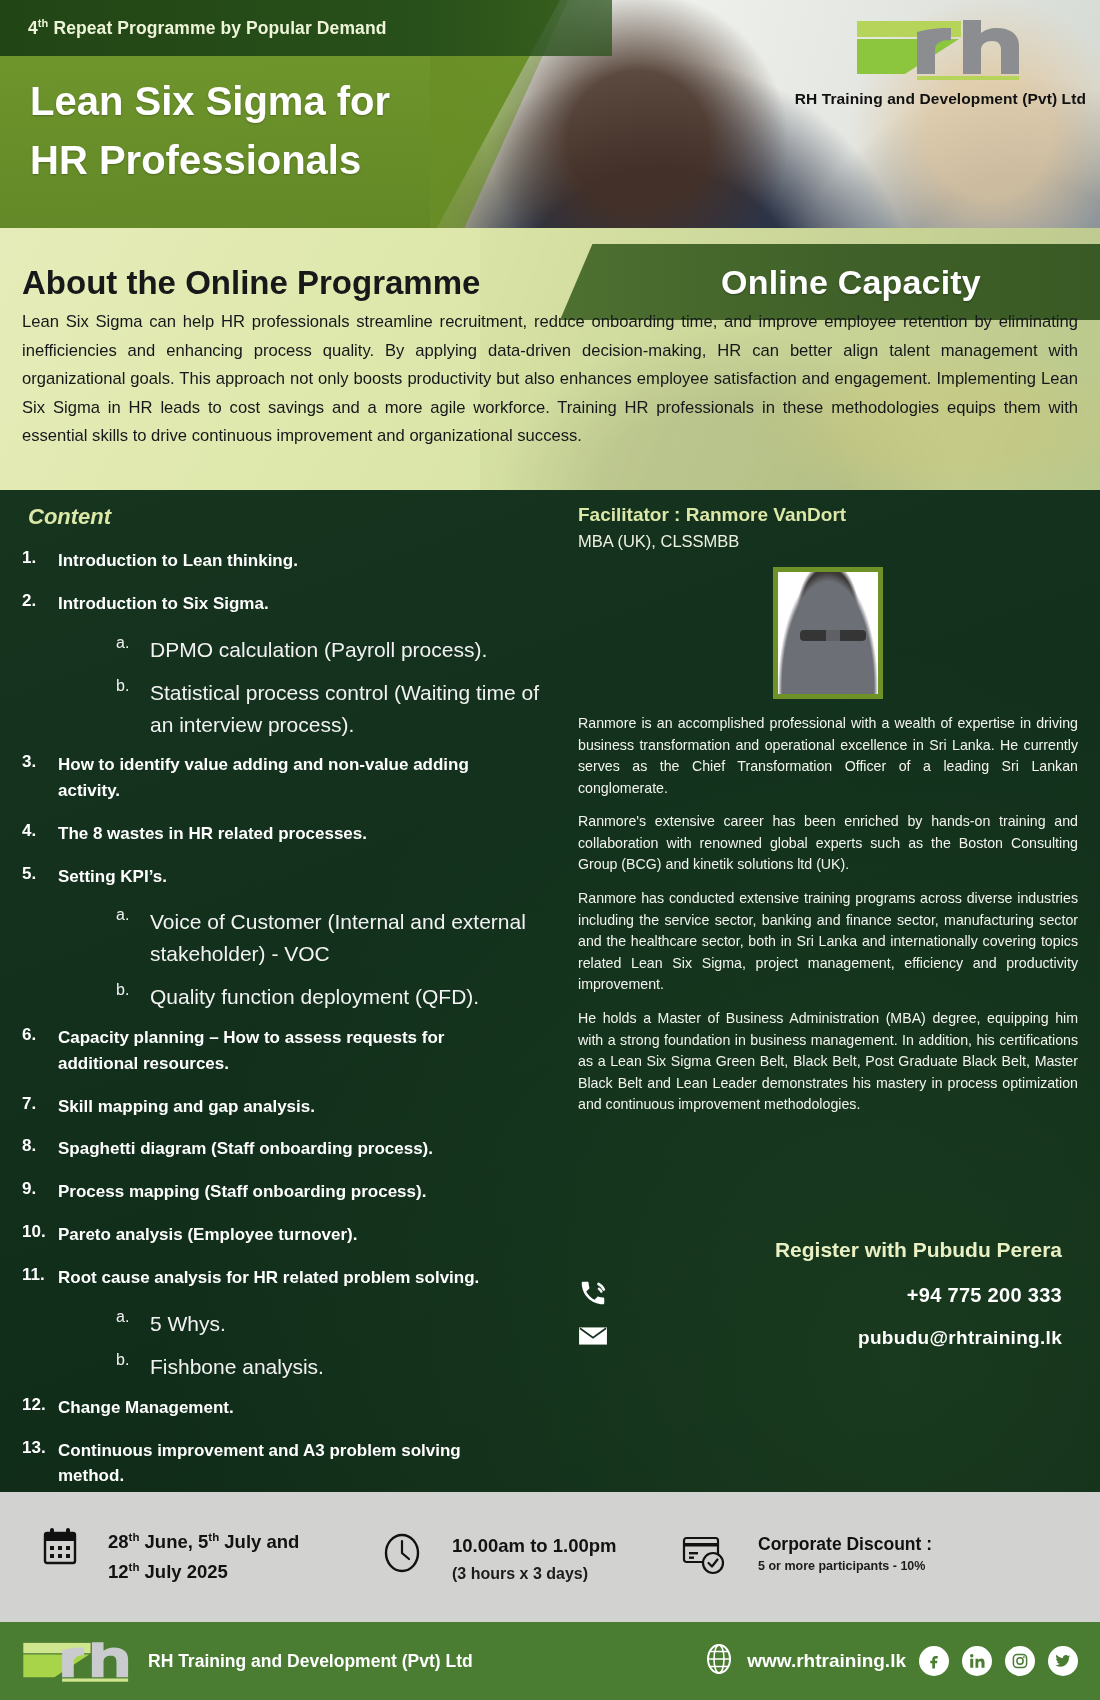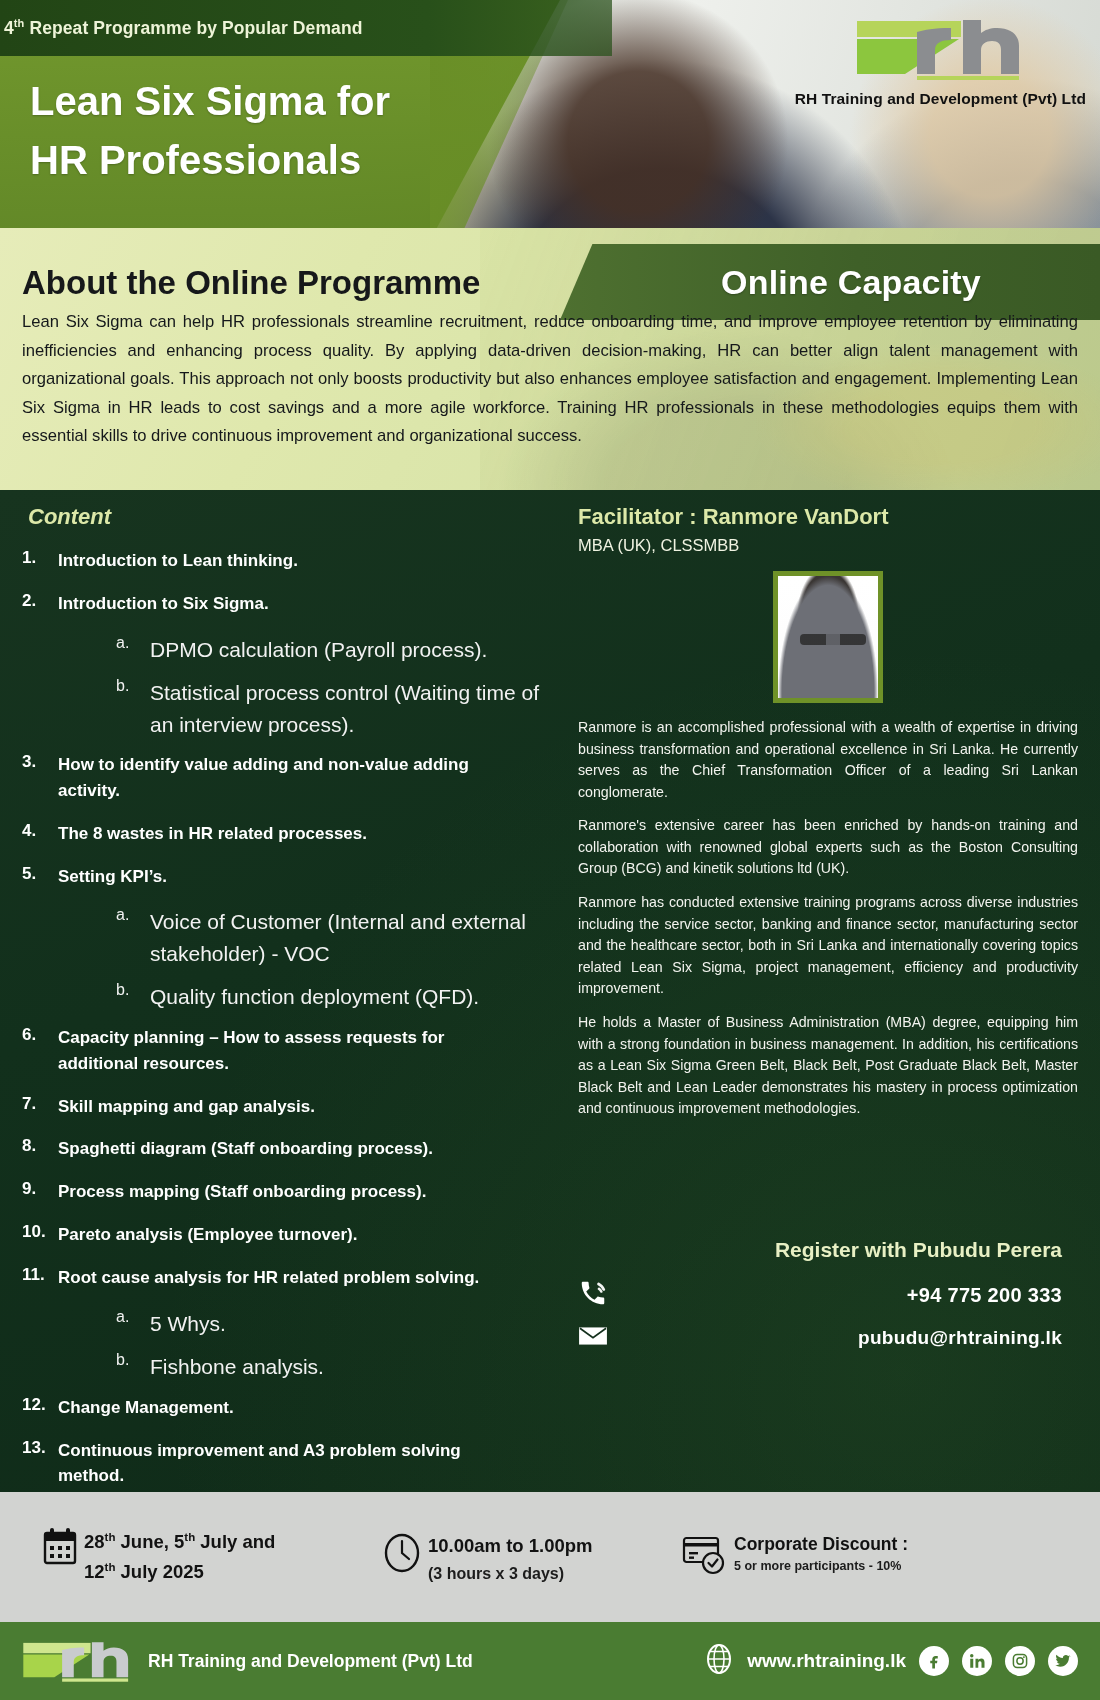--- a/index.html
+++ b/index.html
@@ -34,21 +34,21 @@
     position:absolute; left:430px; top:0; width:230px; height:228px;
     background:linear-gradient(90deg,rgba(105,142,38,.85) 0%, rgba(105,142,38,0) 100%);
     clip-path:polygon(0 0, 60% 0, 15% 100%, 0 100%);
   }
   .topbar {
     position:absolute; left:0; top:0; width:612px; height:56px;
     background:linear-gradient(90deg,#224515 0%,#28501a 70%,rgba(40,80,26,.72) 100%);
     display:flex; align-items:center;
   }
   .topbar-text {
-    color:#eef4d8; font-size:17.5px; font-weight:bold; padding-left:4px;
+    color:#eef4d8; font-size:17.5px; font-weight:bold; padding-left:28px;
     letter-spacing:.1px;
   }
   .topbar-text sup { font-size:11px; }
   .hero-title {
     position:absolute; left:30px; top:72px; width:480px;
     color:#ffffff; font-size:40px; font-weight:bold; line-height:1.48;
     text-shadow:0 1px 2px rgba(0,0,0,.25);
   }
   
   .logo-wrap { position:absolute; right:14px; top:18px; text-align:center; }
@@ -107,21 +107,21 @@
   }
   .c-item { display:flex; margin-bottom:17px; }
   .c-num { width:36px; flex:0 0 36px; color:#fff; font-weight:bold; font-size:17px; }
   .c-txt { color:#ffffff; font-weight:bold; font-size:17px; line-height:1.52; width:470px; }
   .sub-list { margin:11px 0 6px 0; }
   .s-item { display:flex; margin-bottom:12px; padding-left:94px; }
   .s-num { width:34px; flex:0 0 34px; color:#f2f2f2; font-size:16px; font-weight:normal; }
   .s-txt { color:#f2f2f2; font-size:21px; font-weight:normal; line-height:1.5; width:400px; }
 
   .col-right { position:absolute; left:578px; top:0; width:500px; padding-top:14px; }
-  .fac-title { color:#dce8a8; font-size:22px; font-weight:bold; margin-bottom:6px; }
+  .fac-title { color:#dce8a8; font-size:19px; font-weight:bold; margin-bottom:6px; }
   .fac-cred { color:#f0f3e2; font-size:16.5px; font-weight:normal; margin-bottom:16px; }
   .fac-photo-wrap {
     width:110px; height:132px; margin:0 auto 14px auto;
     border:5px solid #6f9228; background:#fff; overflow:hidden; position:relative;
   }
   .fac-photo {
     position:absolute; inset:0;
     background:
       radial-gradient(ellipse at 50% 96%, #6d6f76 0 46px, rgba(109,111,118,0) 50px),
       radial-gradient(ellipse at 50% 88%, #f7cfc3 0 20px, rgba(247,207,195,0) 23px),
@@ -144,21 +144,21 @@
   .register-title { color:#e8f0c4; font-size:21px; font-weight:bold; margin-bottom:16px; }
   .contact-row { display:flex; align-items:center; justify-content:space-between; gap:12px; margin-bottom:13px; }
   .contact-text { color:#ffffff; font-size:20px; font-weight:bold; letter-spacing:.3px; }
   .contact-text.email { font-size:19px; }
 
   
   .infobar {
     position:relative; width:1100px; height:130px; background:#d2d3d1;
     display:flex; align-items:center;
   }
-  .info-cell { display:flex; align-items:flex-start; gap:6px; }
+  .info-cell { display:flex; align-items:flex-start; gap:30px; }
   .info-cell.c1 { margin-left:42px; width:330px; }
   .info-cell.c2 { margin-left:10px; width:300px; }
   .info-cell.c3 { margin-left:0px; width:340px; }
   .info-main { color:#121212; font-size:18.5px; font-weight:bold; line-height:1.6; }
   .info-main sup { font-size:11.5px; }
   .info-sub { color:#1c1c1c; font-size:16px; font-weight:bold; margin-top:4px; }
   .info-sub.small { font-size:12.5px; font-weight:bold; }
   .info-title { color:#111; font-size:17.5px; font-weight:bold; }
 
   

